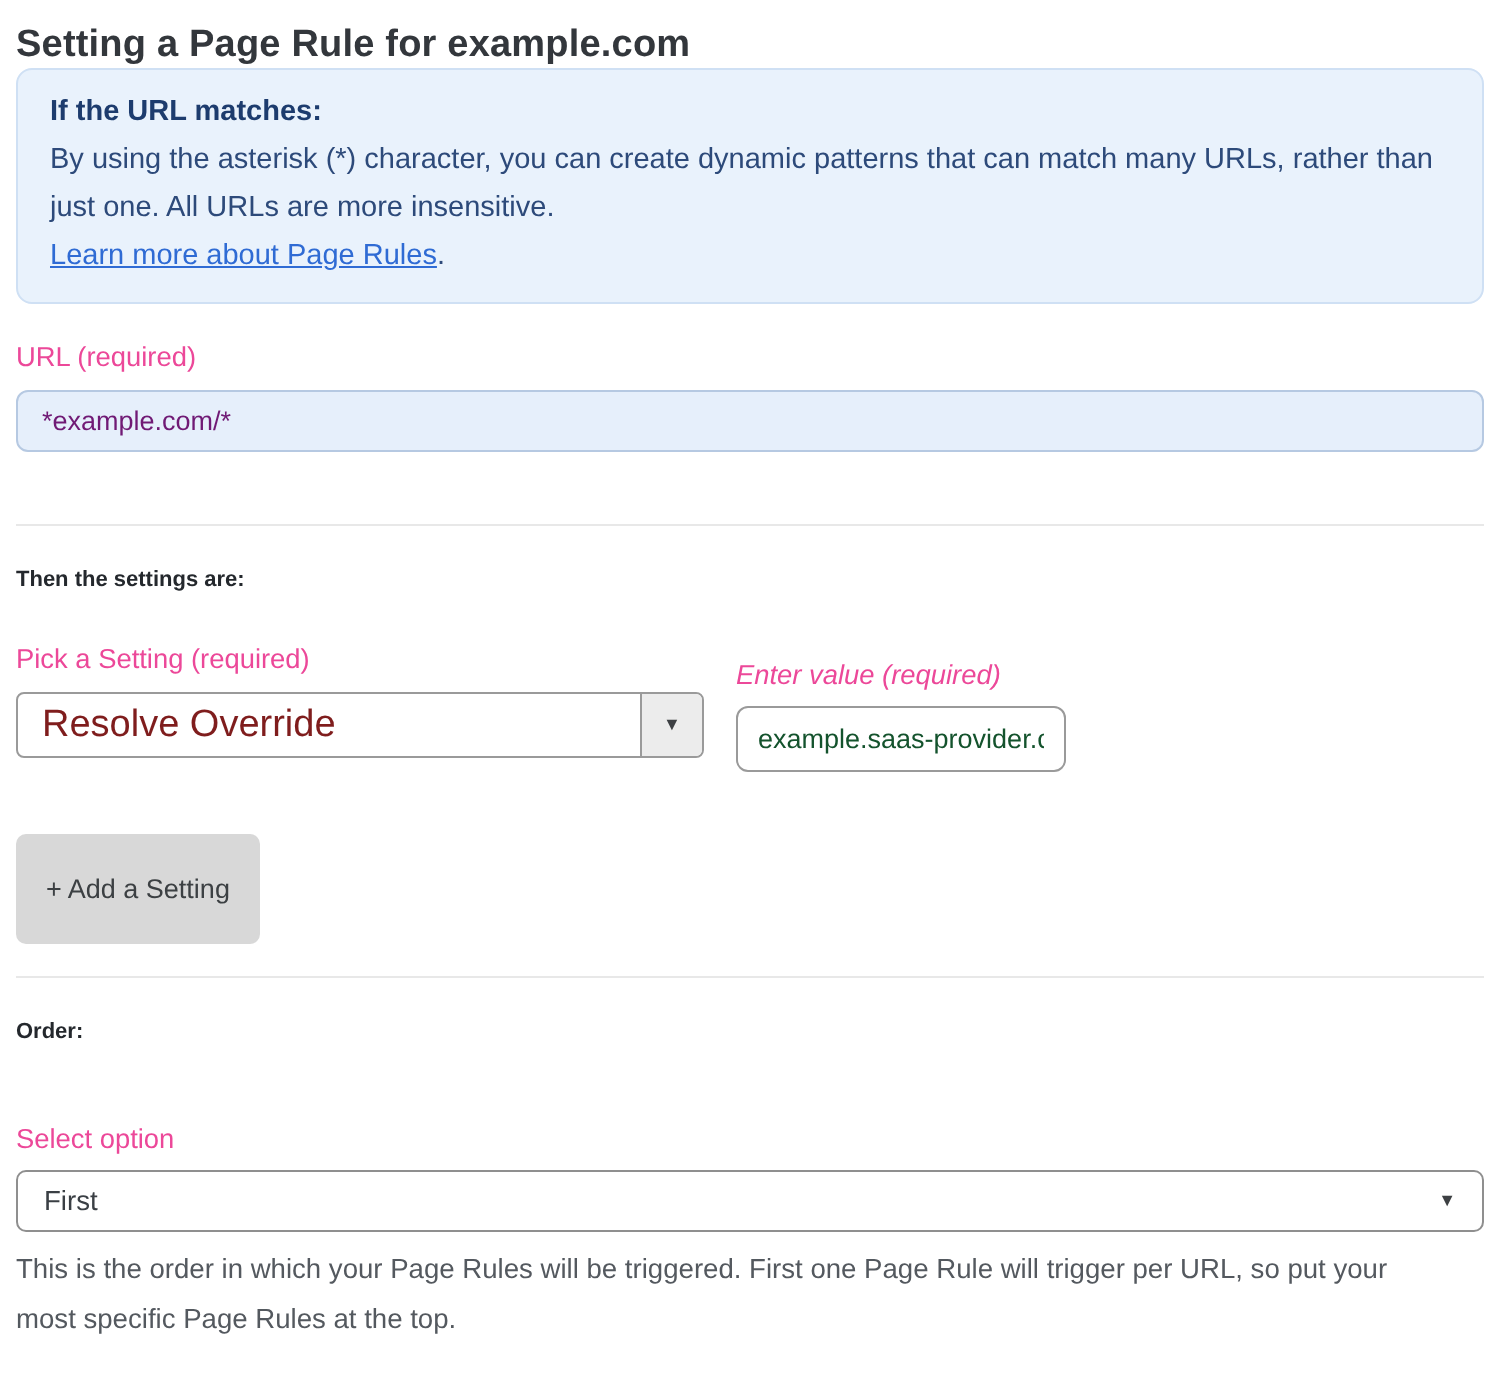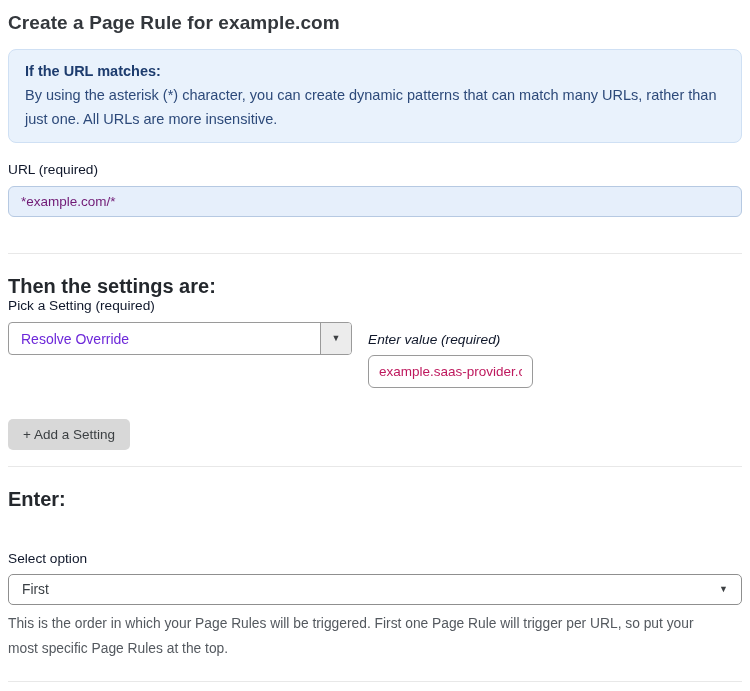--- a/index.html
+++ b/index.html
@@ -10,41 +10,40 @@
     color: #33373c;
     overflow: hidden;
   }
   .page-title {
     font-size: 19px;
     font-weight: 700;
     color: #33373c;
     letter-spacing: 0.1px;
   }
   .info-box {
-    margin-top: 15px;
     background: #e9f2fc;
     border: 1px solid #cfe0f4;
     border-radius: 8px;
     padding: 9px 16px 11px 16px;
     font-size: 14.5px;
     line-height: 24px;
     color: #2d4a7a;
   }
   .info-box .info-heading {
     font-weight: 700;
     color: #1d3c6e;
   }
   .info-box a.info-link {
     color: #2f6bd4;
     text-decoration: underline;
     cursor: pointer;
   }
   .field-label {
     font-size: 13.7px;
-    color: #0f172a;
+    color: #ec4899;
   }
   .url-label { margin-top: 19px; }
   .url-input {
     margin-top: 9px;
     width: 100%;
     height: 31px;
     background: #e6effb;
     border: 1px solid #b6c9e2;
     border-radius: 6px;
     padding: 0 12px;
@@ -56,50 +55,50 @@
   .divider {
     border: none;
     border-top: 1px solid #e8e8e8;
     height: 0;
   }
   .divider-1 { margin-top: 36px; }
   .divider-2 { margin-top: 16px; }
   .divider-3 { margin-top: 20px; }
   .section-heading {
     margin-top: 21px;
-    font-size: 20px;
+    font-size: 11px;
     font-weight: 700;
     color: #24282d;
   }
   .settings-row {
     display: flex;
     align-items: flex-start;
   }
   .setting-col { width: 344px; }
   .value-col { margin-left: 16px; margin-top: 8px; }
-  .setting-label { }
+  .setting-label { margin-top: 26px; }
   .value-label { margin-top: 26px; font-style: italic; }
   .dropdown {
     margin-top: 9px;
     height: 33px;
     border: 1px solid #9a9a9a;
     border-radius: 4px;
     background: #ffffff;
     display: flex;
     align-items: stretch;
     cursor: pointer;
     overflow: hidden;
   }
   .dropdown-text {
     flex: 1;
     display: flex;
     align-items: center;
     padding-left: 12px;
-    font-size: 14px;
-    color: #6d28d9;
+    font-size: 19px;
+    color: #7f1d1d;
   }
   .dropdown-caret-btn {
     width: 31px;
     background: #ececec;
     border-left: 1px solid #9a9a9a;
     display: flex;
     align-items: center;
     justify-content: center;
   }
   .caret {
@@ -110,30 +109,30 @@
   .value-input {
     margin-top: 8px;
     width: 165px;
     height: 33px;
     border: 1px solid #9a9a9a;
     border-radius: 6px;
     background: #ffffff;
     padding: 0 10px;
     font-family: "Liberation Sans", "DejaVu Sans", sans-serif;
     font-size: 13.5px;
-    color: #be185d;
+    color: #14532d;
     outline: none;
   }
   .add-setting-btn {
     margin-top: 31px;
     display: inline-block;
     background: #d8d8d8;
     border: none;
     border-radius: 5px;
-    padding: 8px 15px;
+    padding: 20px 15px;
     font-family: "Liberation Sans", "DejaVu Sans", sans-serif;
     font-size: 13.5px;
     color: #3c4043;
     cursor: pointer;
   }
   .select-label { margin-top: 40px; }
   .select-box {
     margin-top: 8px;
     width: 100%;
     height: 31px;
@@ -156,25 +155,26 @@
     font-size: 13.8px;
     line-height: 25px;
     color: #54595f;
   }
 </style>
 </head>
 <body>
 
 
 
-<h1 class="page-title">Create a Page Rule for example.com</h1>
+<h1 class="page-title">Setting a Page Rule for example.com</h1>
 
 <div class="info-box">
   <div class="info-heading">If the URL matches:</div>
   <div class="info-body">By using the asterisk (*) character, you can create dynamic patterns that can match many URLs, rather than just one. All URLs are more insensitive.</div>
+  <div><a class="info-link">Learn more about Page Rules</a><span>.</span></div>
 </div>
 
 <div class="field-label url-label">URL (required)</div>
 <input class="url-input" type="text" value="*example.com/*" style="">
 
 <hr class="divider divider-1">
 
 <h2 class="section-heading">Then the settings are:</h2>
 
 <div class="settings-row">
@@ -190,21 +190,21 @@
   <div class="value-col">
     <div class="field-label value-label">Enter value (required)</div>
     <input class="value-input" type="text" value="example.saas-provider.c" style="">
   </div>
 </div>
 
 <button class="add-setting-btn">+ Add a Setting</button>
 
 <hr class="divider divider-2">
 
-<h2 class="section-heading">Enter:</h2>
+<h2 class="section-heading">Order:</h2>
 
 <div class="field-label select-label">Select option</div>
 <div class="select-box">
   <span class="select-text">First</span>
   <span class="caret">▼</span>
 </div>
 
 <p class="help-text">This is the order in which your Page Rules will be triggered. First one Page Rule will trigger per URL, so put your most specific Page Rules at the top.</p>
 
 <hr class="divider divider-3">

